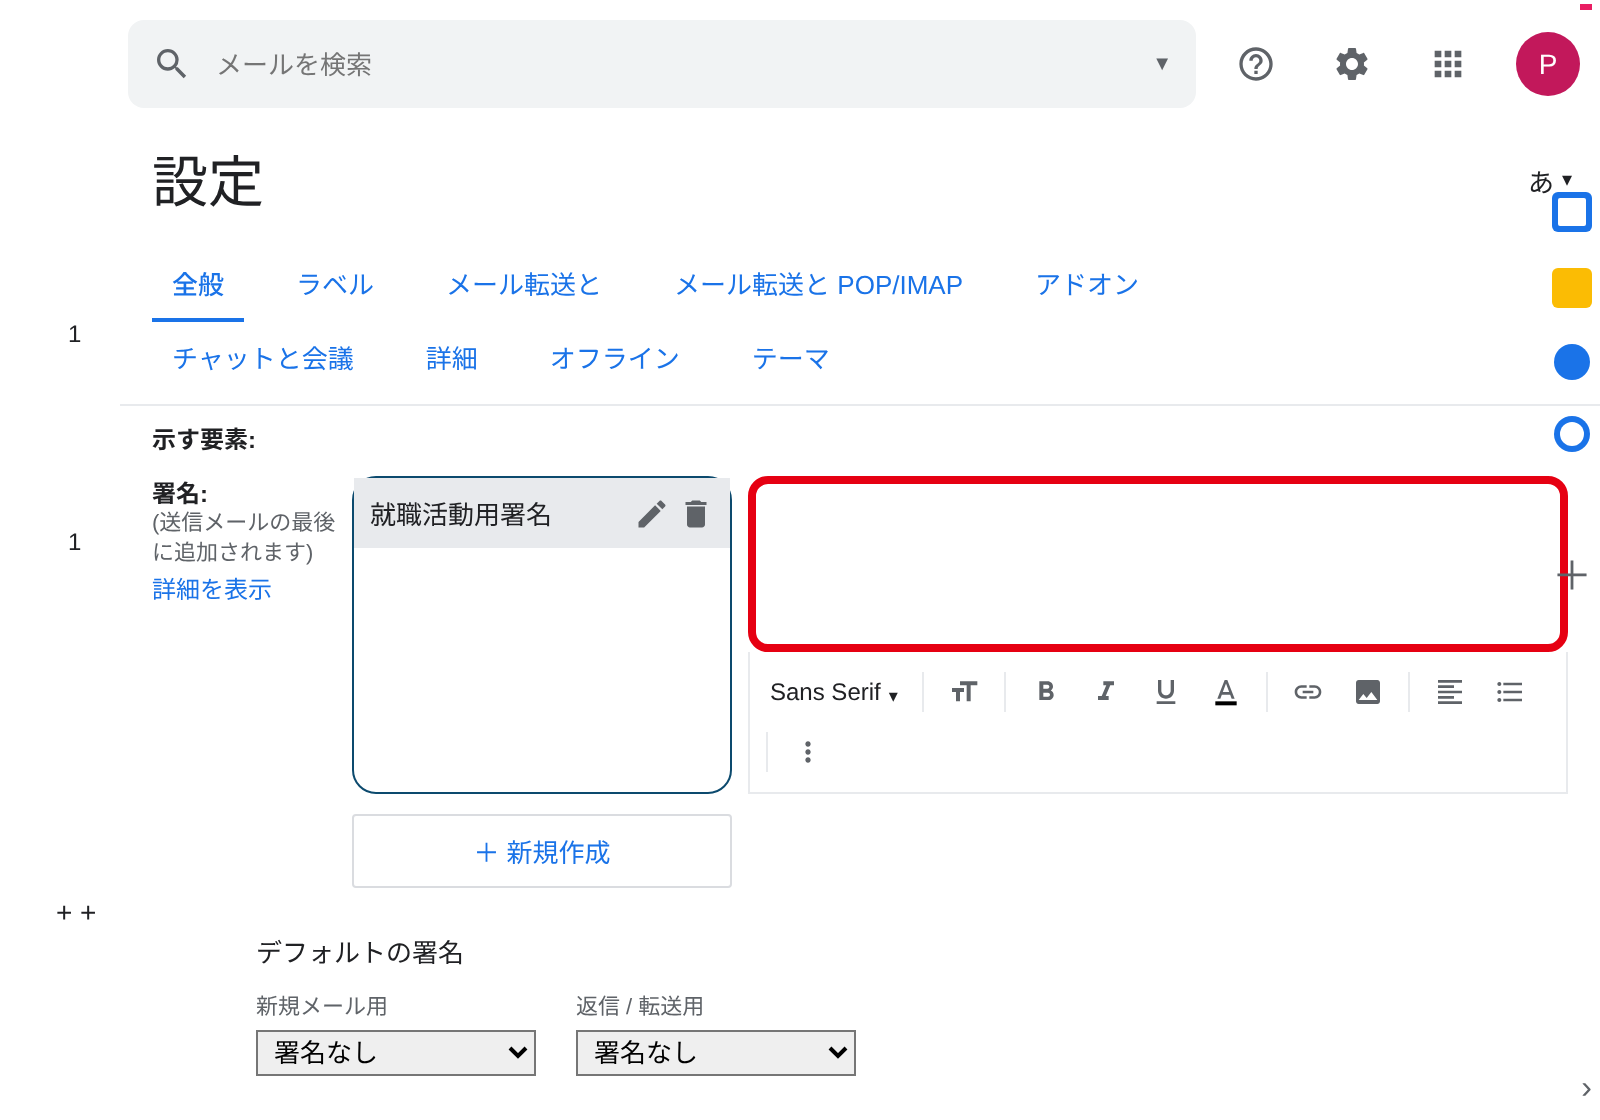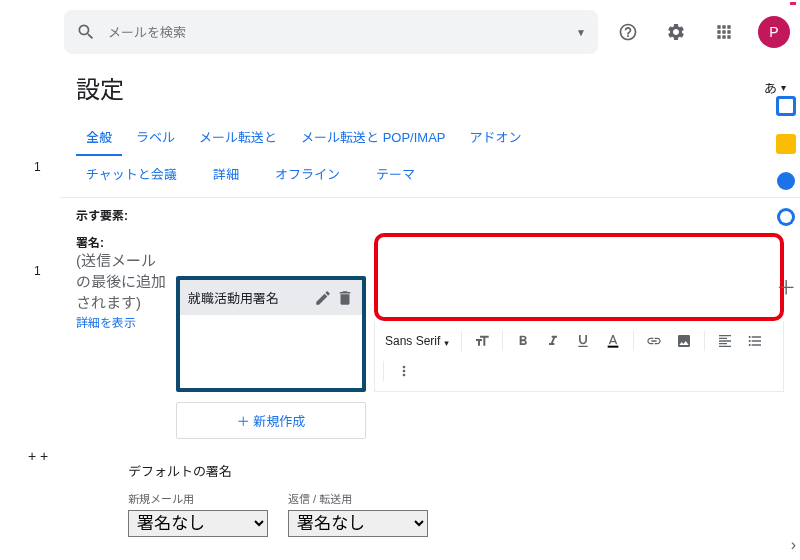--- a/index.html
+++ b/index.html
@@ -8,53 +8,53 @@
   .gutter-num { position: absolute; font-size: 12px; color: #202124; }
   .main { position: absolute; left: 60px; top: 0; right: 0; bottom: 0; }
   .topbar { display: flex; align-items: center; padding: 10px 10px 10px 4px; gap: 12px; }
   .search { flex: 1; height: 44px; background: #f1f3f4; border-radius: 8px; display: flex; align-items: center; padding: 0 12px; gap: 12px; color: #5f6368; }
   .search input { flex: 1; border: none; background: transparent; font-size: 13px; color: #5f6368; outline: none; }
   .search .caret { color: #5f6368; font-size: 10px; }
   .iconbtn { width: 36px; height: 36px; display: flex; align-items: center; justify-content: center; color: #5f6368; border-radius: 50%; cursor: pointer; }
   .iconbtn svg { width: 20px; height: 20px; fill: #5f6368; }
   .avatar { width: 32px; height: 32px; border-radius: 50%; background: #c2185b; color: #fff; display: flex; align-items: center; justify-content: center; font-size: 14px; font-weight: 500; margin-left: 4px; }
   .titlebar { display: flex; align-items: center; justify-content: space-between; padding: 6px 14px 6px 16px; }
-  .titlebar h1 { font-size: 24px; font-weight: 400; color: #202124; }
+  .titlebar h1 { font-size: 28px; font-weight: 400; color: #202124; }
   .langsel { font-size: 13px; color: #202124; display: flex; align-items: center; gap: 4px; cursor: pointer; }
   .tabs { border-bottom: 1px solid #e8eaed; padding: 0 16px; margin-top: 8px; }
-  .tabrow { display: flex; flex-wrap: wrap; gap: 4px; }
+  .tabrow { display: flex; flex-wrap: wrap; gap: 16px; }
   .tab { padding: 8px 10px; font-size: 13px; color: #1a73e8; cursor: pointer; white-space: nowrap; }
   .tab.active { color: #1a73e8; border-bottom: 2px solid #1a73e8; font-weight: 500; }
   .tab:not(.active) { color: #1a73e8; }
   .tabrow2 { display: flex; gap: 16px; padding-bottom: 6px; }
   .content { padding: 8px 16px; font-size: 13px; position: relative; }
   .prev-line { font-size: 12px; font-weight: 700; margin-bottom: 10px; }
   .sig-section { display: flex; gap: 8px; margin-top: 10px; }
   .sig-left { width: 92px; font-size: 12px; }
   .sig-left .label { font-weight: 700; }
-  .sig-left .sub { color: #5f6368; font-size: 15px; line-height: 1.4; }
+  .sig-left .sub { color: #5f6368; font-size: 11px; line-height: 1.4; }
   .sig-left a { color: #1a73e8; text-decoration: none; font-size: 12px; }
-  .sig-mid { width: 190px; border: 4px solid #0c4a6e; border-radius: 2px; margin-top: 43px; }
+  .sig-mid { width: 190px; border: 1px solid #0c4a6e; border-radius: 12px; }
   .sig-item { display: flex; align-items: center; background: #e8eaed; padding: 8px 8px; gap: 4px; }
   .sig-item span.name { flex: 1; font-size: 13px; color: #202124; }
   .sig-item .ic { width: 18px; height: 18px; fill: #5f6368; cursor: pointer; }
   .sig-editor { flex: 1; display: flex; flex-direction: column; }
   .editor-box { flex: 1; min-height: 88px; border: 4px solid #e60012; border-radius: 10px; background: #fff; }
   .toolbar { display: flex; align-items: center; gap: 2px; padding: 6px 4px; border: 1px solid #e8eaed; border-top: none; flex-wrap: wrap; }
   .tb-font { font-size: 12px; padding: 4px 6px; display: flex; align-items: flex-end; gap: 4px; cursor: pointer; }
   .tb-btn { width: 28px; height: 28px; display: flex; align-items: center; justify-content: center; cursor: pointer; }
   .tb-btn svg { width: 16px; height: 16px; fill: #5f6368; }
   .tb-sep { width: 1px; height: 20px; background: #e8eaed; margin: 0 4px; }
   .newbtn { margin-top: 10px; margin-left: 100px; width: 190px; border: 1px solid #dadce0; background: #fff; color: #1a73e8; font-size: 13px; padding: 8px; text-align: center; cursor: pointer; border-radius: 2px; }
   .defaults { margin-top: 22px; margin-left: 52px; }
   .defaults h3 { font-size: 13px; font-weight: 400; color: #202124; margin-bottom: 10px; }
   .def-row { display: flex; gap: 20px; }
   .def-col { display: flex; flex-direction: column; gap: 4px; }
   .def-col label { font-size: 11px; color: #5f6368; }
-  .def-col select { font-size: 17px; padding: 2px 4px; border: 1px solid #767676; width: 140px; }
+  .def-col select { font-size: 13px; padding: 2px 4px; border: 1px solid #767676; width: 140px; }
   .sidepanel { position: absolute; right: 0; top: 96px; width: 28px; display: flex; flex-direction: column; align-items: center; gap: 18px; }
   .sp-ic { width: 20px; height: 20px; border-radius: 3px; }
   .sp-cal { background: #1a73e8; position: relative; }
   .sp-cal::after { content: ""; position: absolute; inset: 3px; background: #fff; border-radius: 1px; }
   .sp-keep { background: #fbbc04; }
   .sp-tasks { width: 18px; height: 18px; border-radius: 50%; background: #1a73e8; }
   .sp-contacts { width: 18px; height: 18px; border-radius: 50%; background: #1a73e8; position:relative;}
   .sp-contacts::after{content:"";position:absolute;inset:3px;background:#fff;border-radius:50%;}
   .sp-plus { font-size: 20px; color: #5f6368; cursor: pointer; }
   .sp-chevron { position: absolute; right: 4px; bottom: 6px; font-size: 16px; color: #5f6368; cursor: pointer; }

